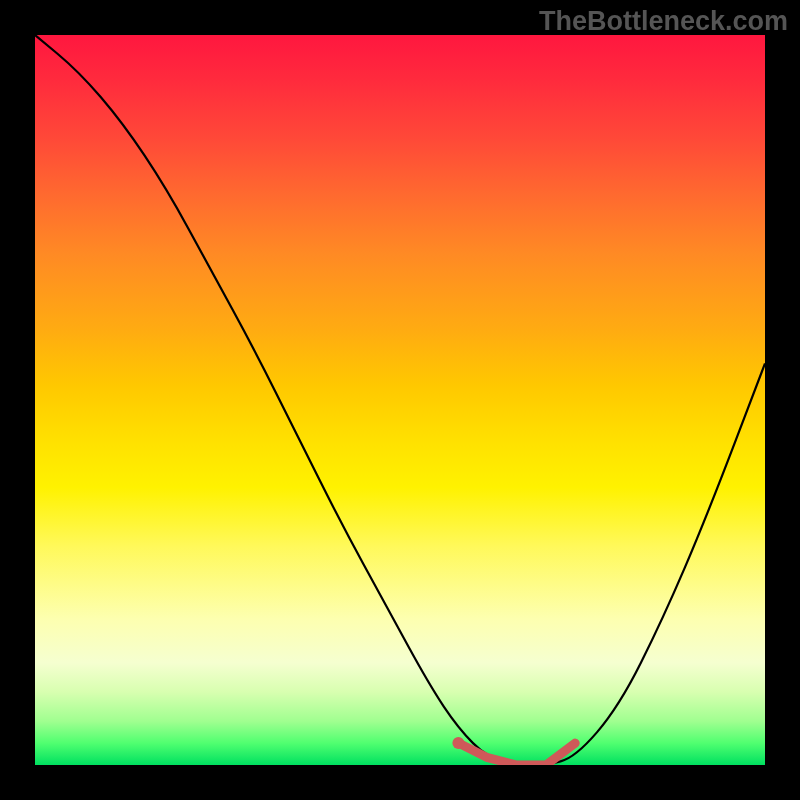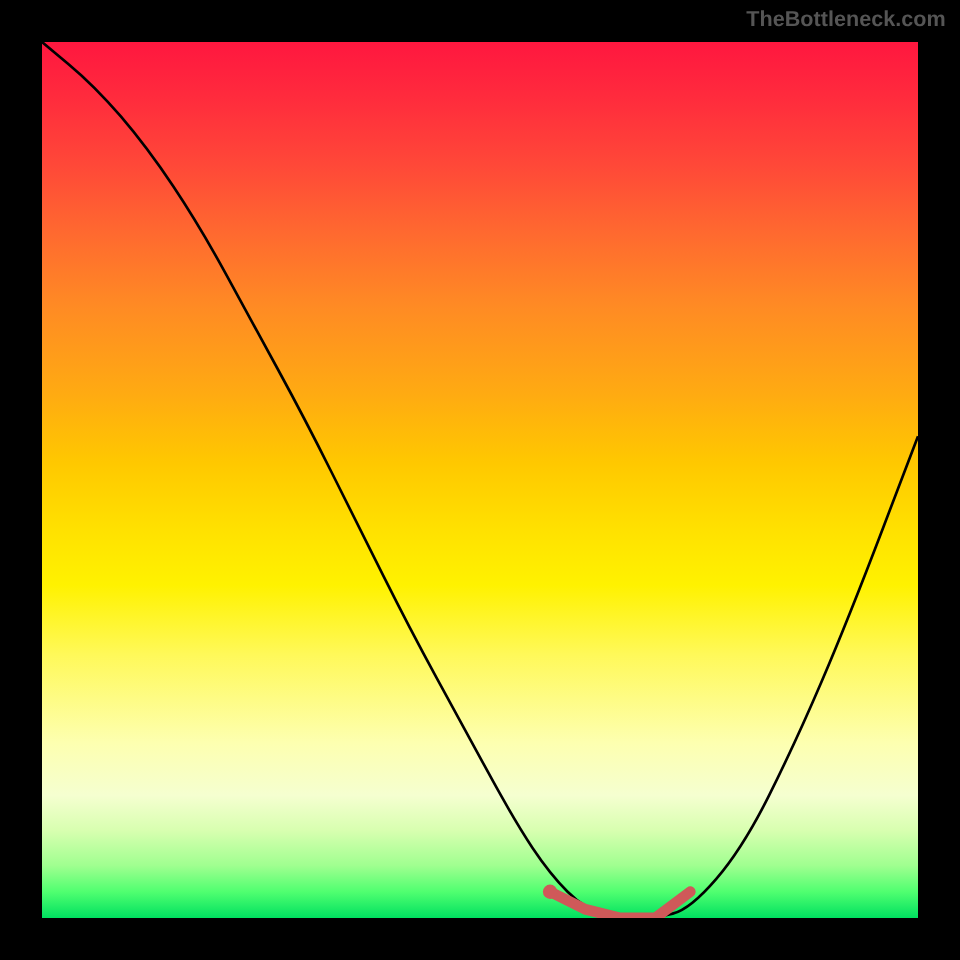--- a/index.html
+++ b/index.html
@@ -8,21 +8,21 @@
     width: 800px;
     height: 800px;
     background: #000;
     position: relative;
   }
   .watermark {
     position: absolute;
     top: 6px;
     right: 12px;
     color: #555;
-    font-size: 18px;
+    font-size: 27px;
     font-weight: bold;
     z-index: 10;
   }
   .plot-area {
     position: absolute;
     left: 35px;
     top: 35px;
     width: 730px;
     height: 730px;
     overflow: hidden;

